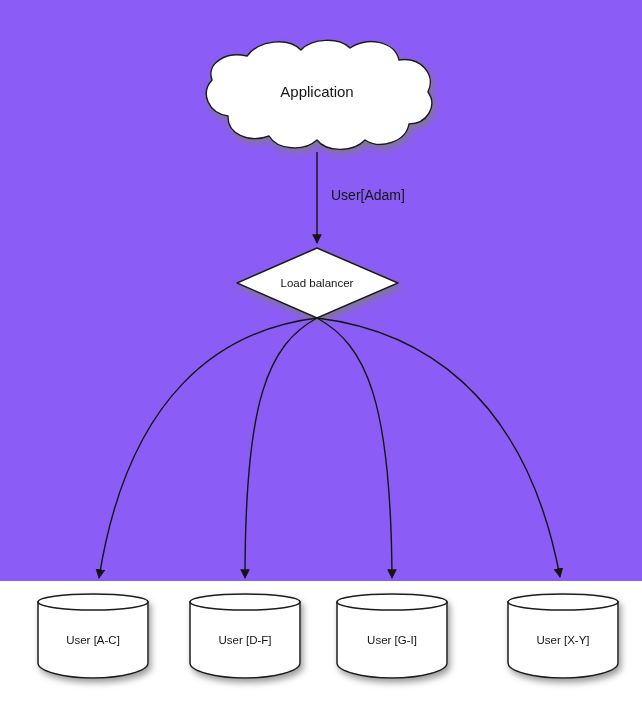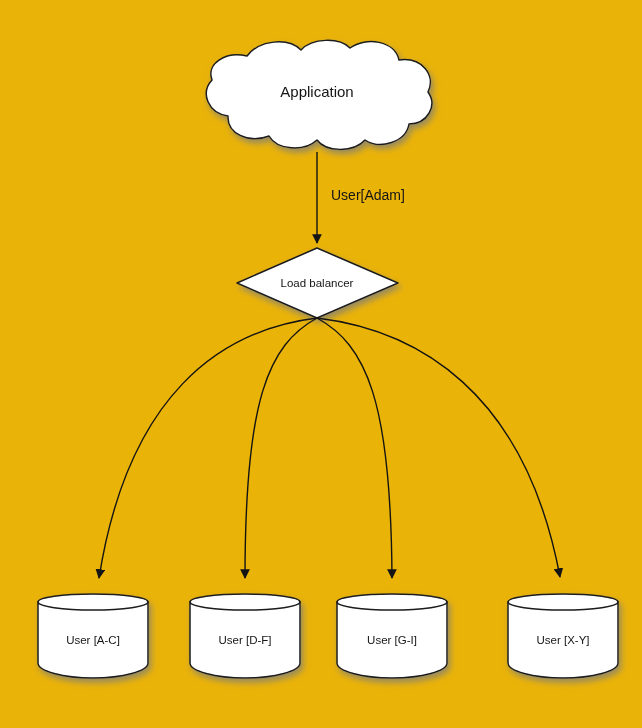--- a/index.html
+++ b/index.html
@@ -13,22 +13,22 @@
     height: 728px;
     font-family: "Liberation Sans", sans-serif;
     overflow: hidden;
     position: relative;
   }
   #diagram-canvas {
     position: absolute;
     top: 0;
     left: 0;
     width: 642px;
-    height: 728px;
-    background: #eab308;
+    height: 581px;
+    background: #8b5cf6;
   }
   svg.diagram {
     display: block;
     width: 642px;
     height: 728px;
   }
   .shape-fill {
     fill: #ffffff;
     stroke: #1a1a1a;
     stroke-width: 1.5;

